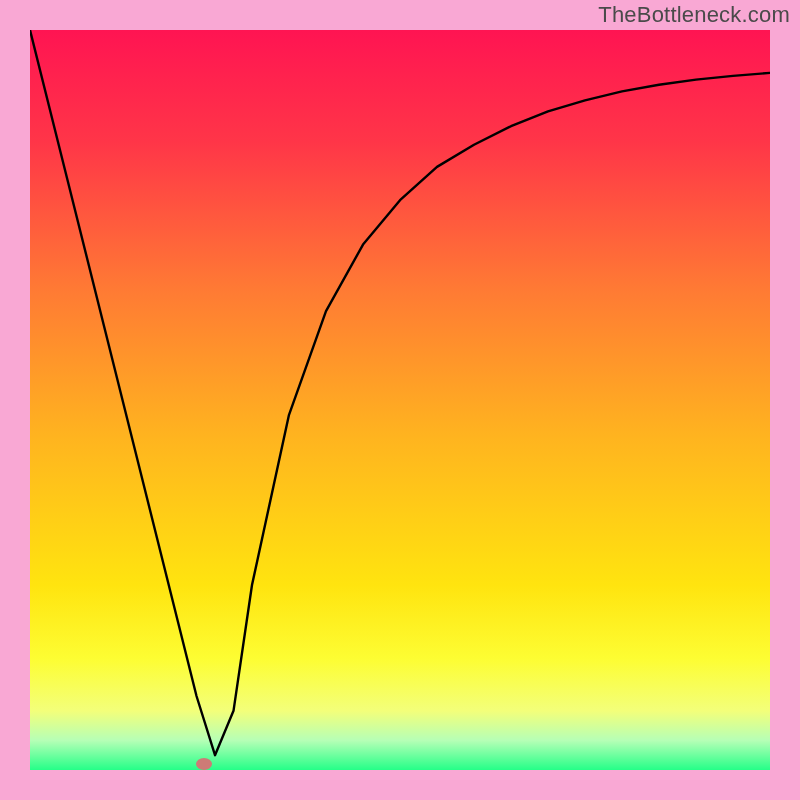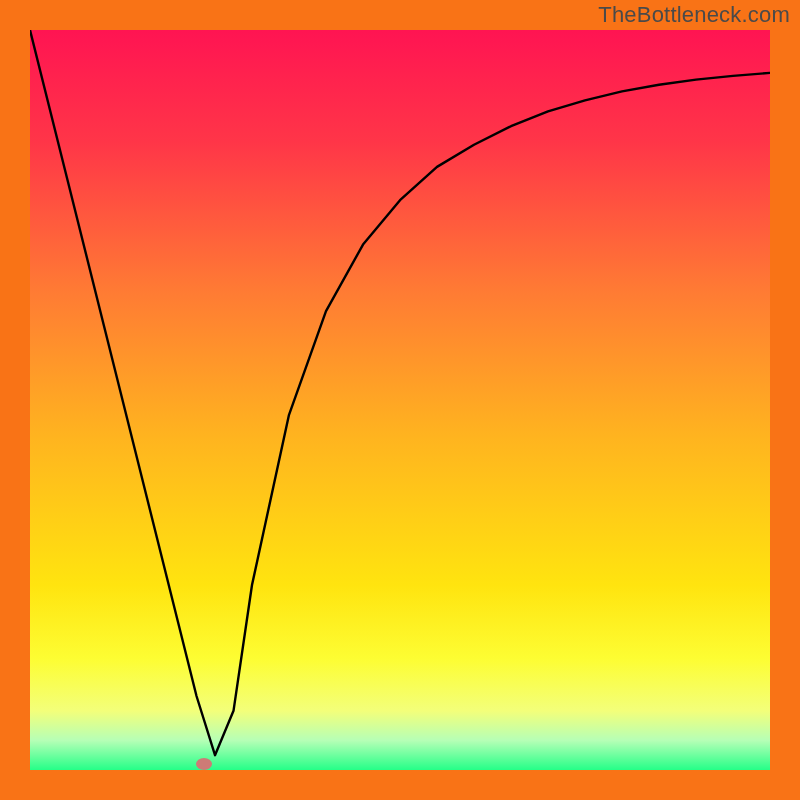--- a/index.html
+++ b/index.html
@@ -8,21 +8,21 @@
     width: 800px;
     height: 800px;
     background: #000;
     font-family: Arial, Helvetica, sans-serif;
     overflow: hidden;
   }
   .frame {
     position: relative;
     width: 800px;
     height: 800px;
-    background: #f97316;
+    background: #f9a8d4;
   }
   .attribution {
     position: absolute;
     top: 2px;
     right: 10px;
     color: #4a4a4a;
     font-size: 22px;
     font-weight: 500;
     letter-spacing: 0.2px;
   }

